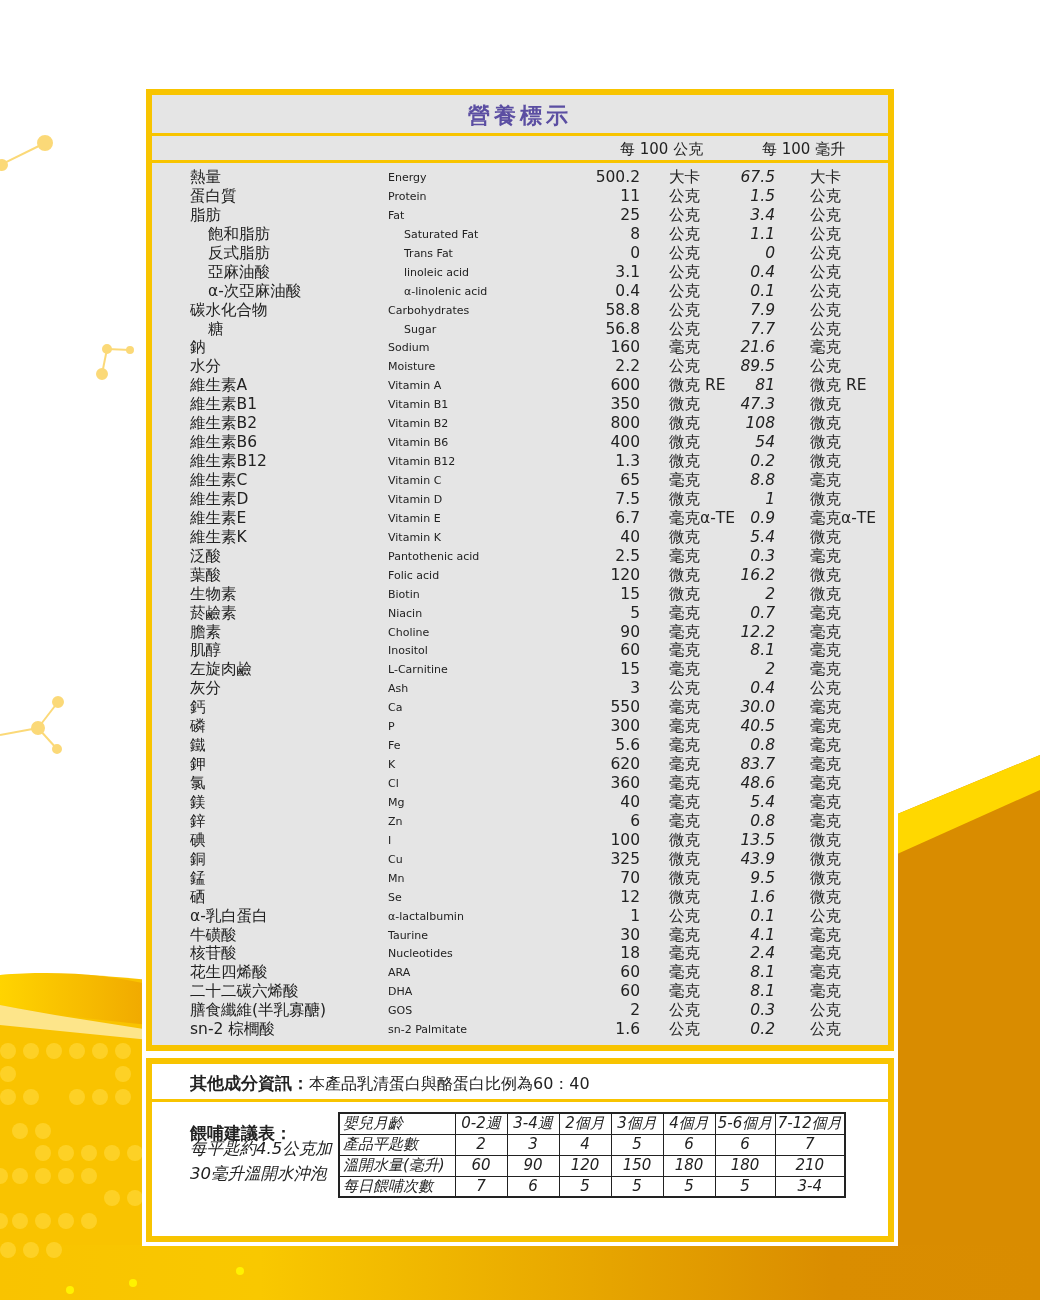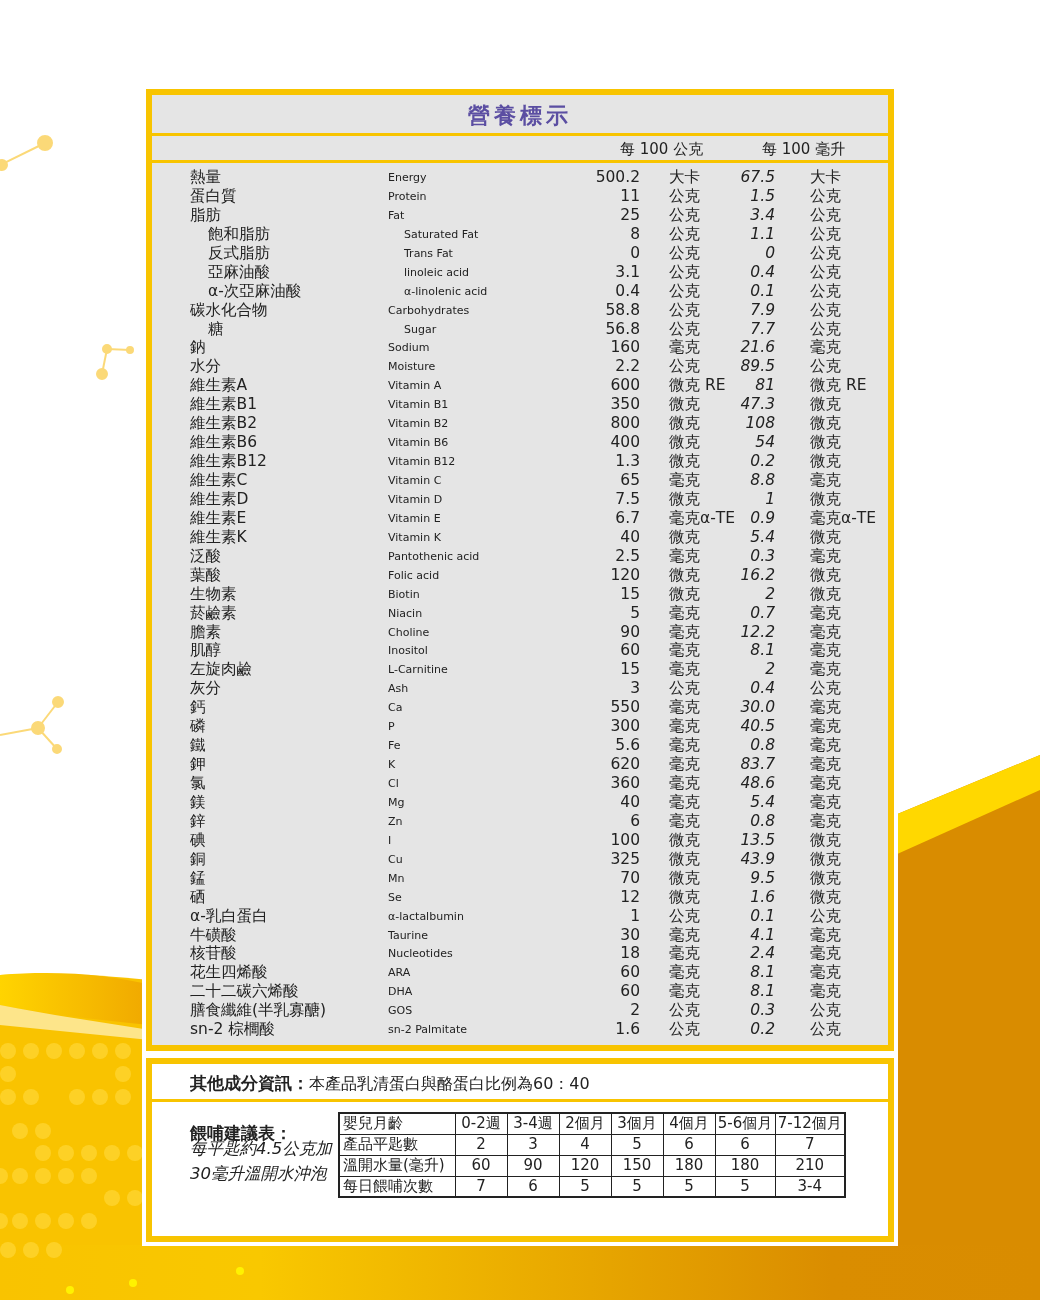--- a/index.html
+++ b/index.html
@@ -53,21 +53,21 @@
     height: 38px; border-bottom: 3px solid #f8c400; padding-left: 38px; line-height: 38px; font-size: 16px;
   }
   .other-info .lbl { font-weight: bold; font-size: 17px; }
   .feeding { position: relative; height: 135px; }
   .feed-title { position: absolute; left: 38px; top: 12px; font-size: 17px; font-weight: bold; margin-top: 8px; }
   .feed-note { position: absolute; left: 38px; top: 34px; font-size: 16.5px; line-height: 25px; width: 145px; font-style: italic; }
   .feed-table {
     position: absolute; left: 186px; top: 10px; border-collapse: collapse; font-size: 15px;
   }
   .feed-table td {
-    border: 1px solid #222; height: 21px; padding: 0 2px; text-align: center; white-space: nowrap; line-height: 19px;
+    border: 1px solid #222; height: 21px; padding: 0 2px; text-align: center; white-space: nowrap; line-height: 19px; font-style: italic;
   }
   .feed-table td.rowhead { text-align: left; padding-left: 3px; }
   .feed-table { border: 2px solid #222; }
 </style>
 </head>
 <body>
 
 <div class="bg-layer">
   <svg class="deco-svg" width="1040" height="1300" viewBox="0 0 1040 1300">
     <defs>

